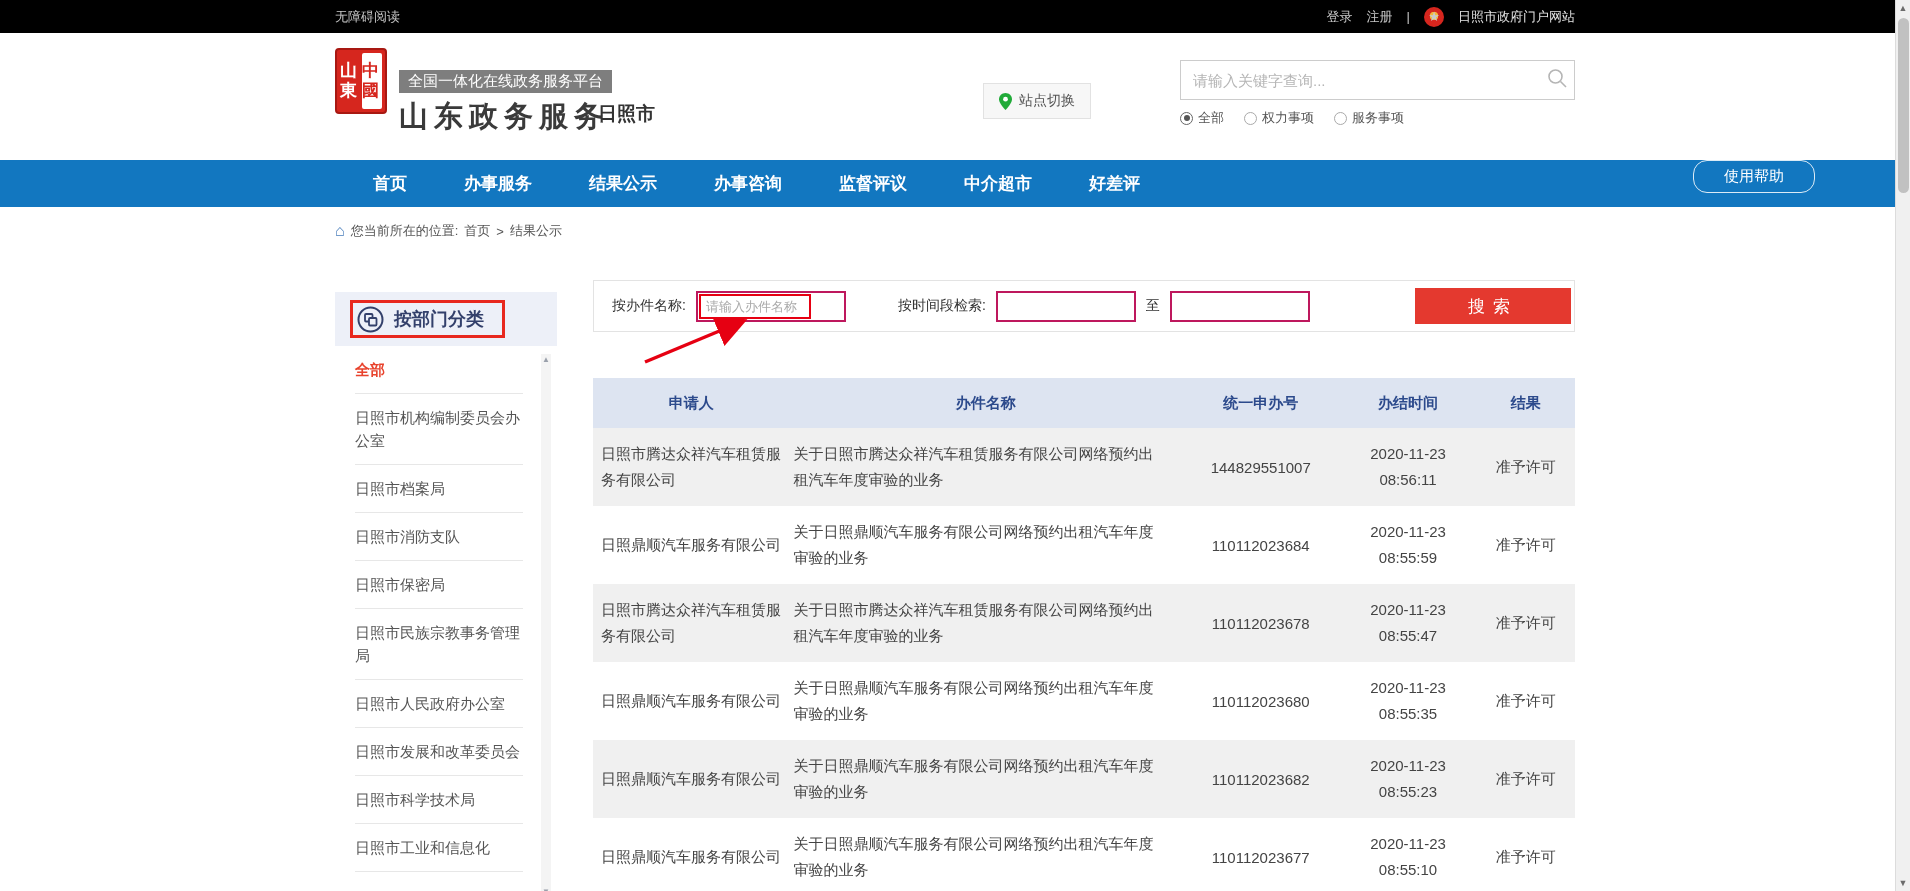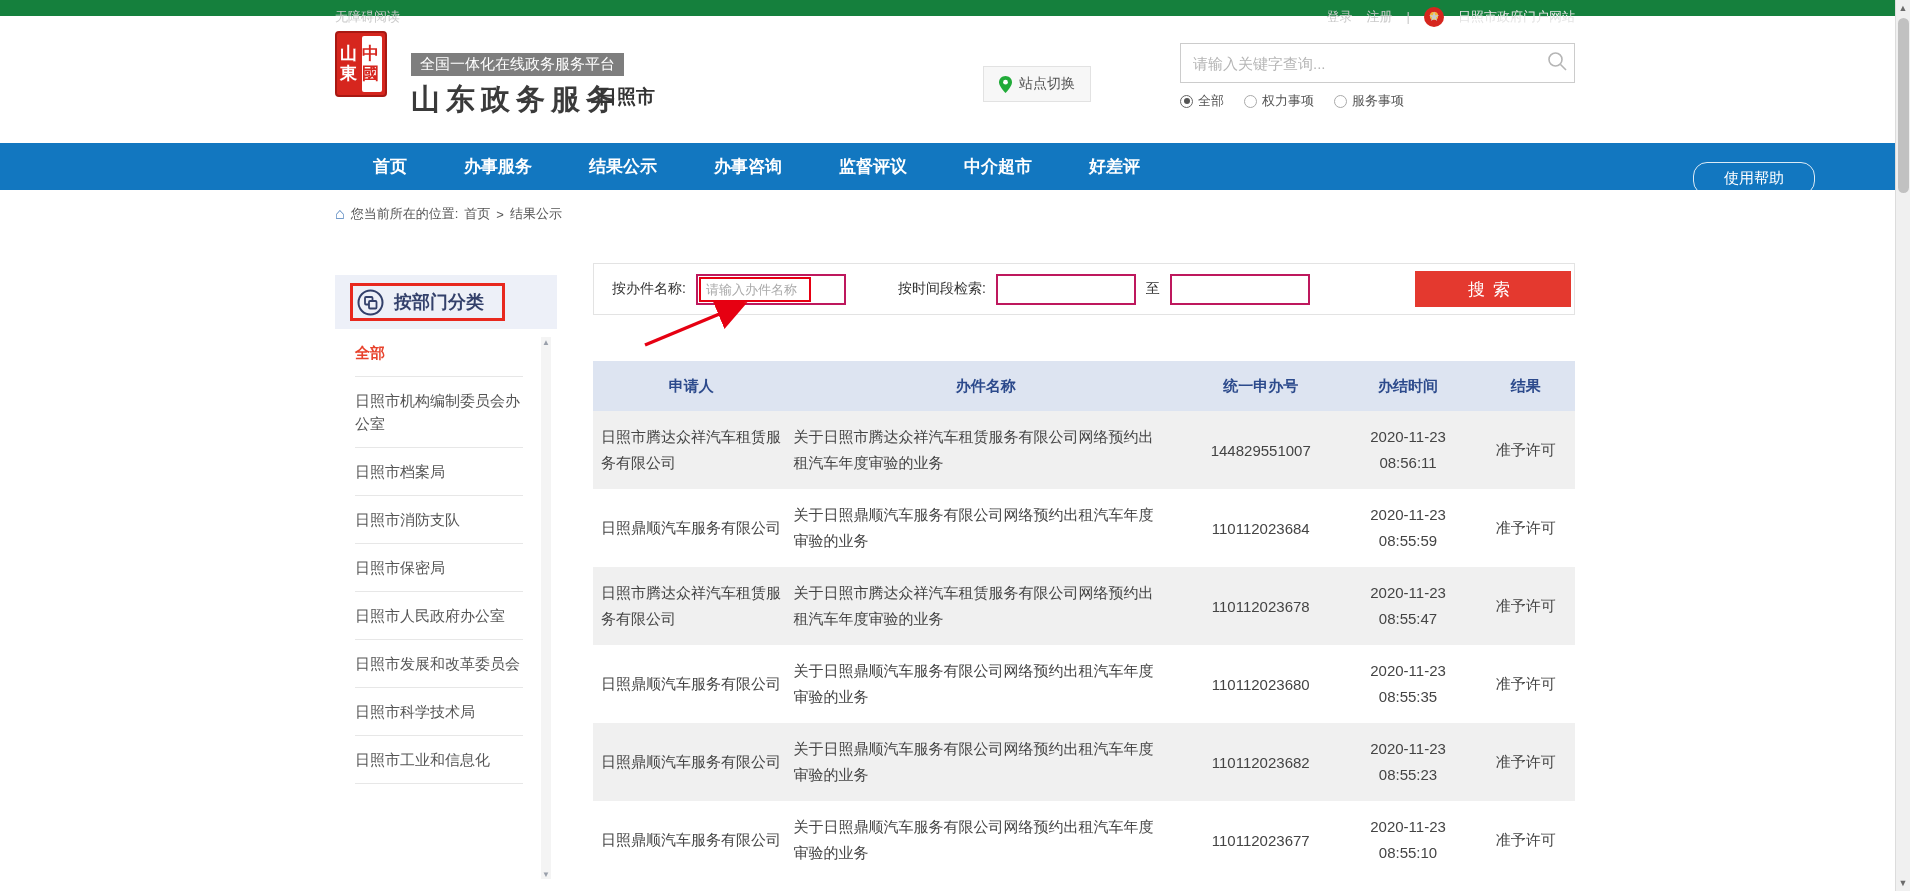--- a/index.html
+++ b/index.html
@@ -1,31 +1,31 @@
 <!DOCTYPE html>
 <html><head>
 <meta charset="utf-8">
 <style>
   * { margin:0; padding:0; box-sizing:border-box; }
   html,body { width:1910px; height:891px; overflow:hidden; background:#fff;
     font-family:"Liberation Sans","DejaVu Sans",sans-serif; }
   .shell { width:1240px; margin:0 auto; position:relative; }
 
   
-  .topbar { height:16px; background:#15803d; }
+  .topbar { height:33px; background:#000000; }
   .topbar .shell { height:33px; display:flex; align-items:center; justify-content:space-between; }
   .topbar a, .topbar span { color:#c9c9c9; font-size:13px; text-decoration:none; }
   .topbar .right { display:flex; align-items:center; gap:14px; }
   .emblem { width:20px; height:20px; border-radius:50%; background:radial-gradient(circle at 50% 45%, #f3b63c 0 28%, #d6261e 30%); display:inline-flex; align-items:center; justify-content:center; color:#ffd65c; font-size:9px; }
   .topbar .portal { color:#e3e3e3; }
 
   
   .header { height:127px; background:#fff; }
   .header .shell { height:127px; }
-  .logo { position:absolute; left:0; top:15px; display:flex; align-items:flex-start; gap:24px; }
+  .logo { position:absolute; left:0; top:15px; display:flex; align-items:flex-start; gap:12px; }
   .seal { width:52px; height:66px; background:#d6261e; border:2px solid #a81812; border-radius:4px; padding:3px; display:flex; gap:2px; }
   .seal .col { flex:1; display:flex; flex-direction:column; align-items:center; justify-content:center; font-size:17px; font-weight:bold; line-height:1.2; }
   .seal .col.l { color:#fff; }
   .seal .col.r { background:#fff; color:#d6261e; border-radius:2px; }
   .logo-txt { padding-top:22px; }
   .badge { display:inline-block; background:#7e7e7e; color:#fff; font-size:15px; padding:2px 9px; }
   .brand { font-size:29px; font-weight:bold; color:#3a3a3a; letter-spacing:6px; margin-top:4px; }
   .city { position:absolute; left:263px; top:68px; font-size:19px; font-weight:bold; color:#333; }
   .site-switch { position:absolute; left:648px; top:50px; display:flex; align-items:center; gap:7px;
     background:#f7f7f7; border:1px solid #e2e2e2; padding:8px 15px; font-size:14px; color:#555; cursor:pointer; }
@@ -37,21 +37,21 @@
   .scopes { display:flex; gap:20px; margin-top:9px; font-size:13px; color:#555; }
   .scope { display:flex; align-items:center; gap:5px; cursor:pointer; }
   .rdo { width:13px; height:13px; border-radius:50%; border:1px solid #aaa; background:#fff; display:inline-block; position:relative; }
   .scope.checked .rdo { border-color:#666; }
   .scope.checked .rdo::after { content:""; position:absolute; inset:2.5px; border-radius:50%; background:#555; }
 
   
   .nav { height:47px; background:#1277c0; position:relative; }
   .nav .shell { height:47px; display:flex; align-items:center; gap:57px; padding-left:38px; width:1240px; }
   .nav a { color:#fff; font-size:17px; font-weight:bold; text-decoration:none; }
-  .help-btn { position:absolute; right:95px; top:19px; border:1px solid rgba(255,255,255,.85); border-radius:14px;
+  .help-btn { position:absolute; right:95px; top:0; border:1px solid rgba(255,255,255,.85); border-radius:14px;
     color:#fff; font-size:15px; padding:6px 30px; cursor:pointer; background:transparent; }
 
   
   .crumb { padding:15px 0 12px; }
   .crumb .shell { display:flex; align-items:center; gap:6px; font-size:13px; color:#555; }
   .crumb .home-ico { color:#4a7ebb; font-size:16px; line-height:1; }
   .crumb a { color:#555; text-decoration:none; }
 
   
   .content { display:flex; align-items:flex-start; }
@@ -201,20 +201,21 @@
       </svg>
       <span class="ttl">按部门分类</span>
       <span class="ann-box-head"></span>
     </div>
     <div class="side-list">
       <div class="itm active">全部</div>
       <div class="itm">日照市机构编制委员会办公室</div>
       <div class="itm">日照市档案局</div>
       <div class="itm">日照市消防支队</div>
       <div class="itm">日照市保密局</div>
+      <div class="itm">日照市民族宗教事务管理局</div>
       <div class="itm">日照市人民政府办公室</div>
       <div class="itm">日照市发展和改革委员会</div>
       <div class="itm">日照市科学技术局</div>
       <div class="itm">日照市工业和信息化</div>
       <div class="side-scroll">
         <span class="arr">▲</span>
         <span class="thumb"></span>
         <span class="arr dn">▼</span>
       </div>
     </div>

